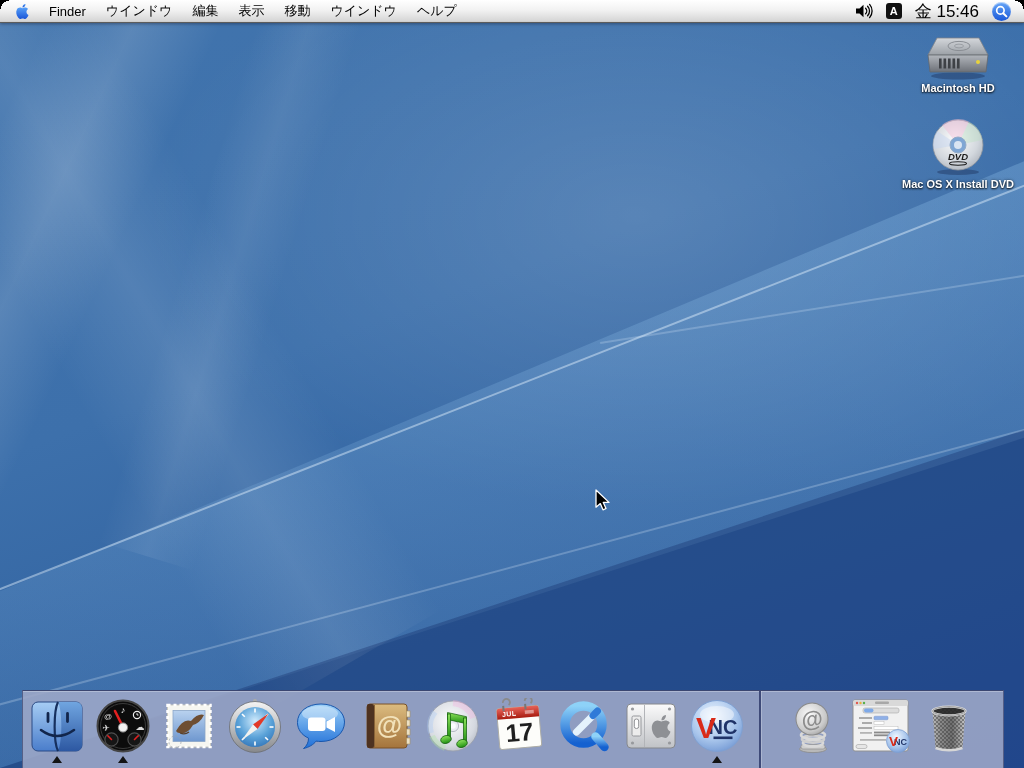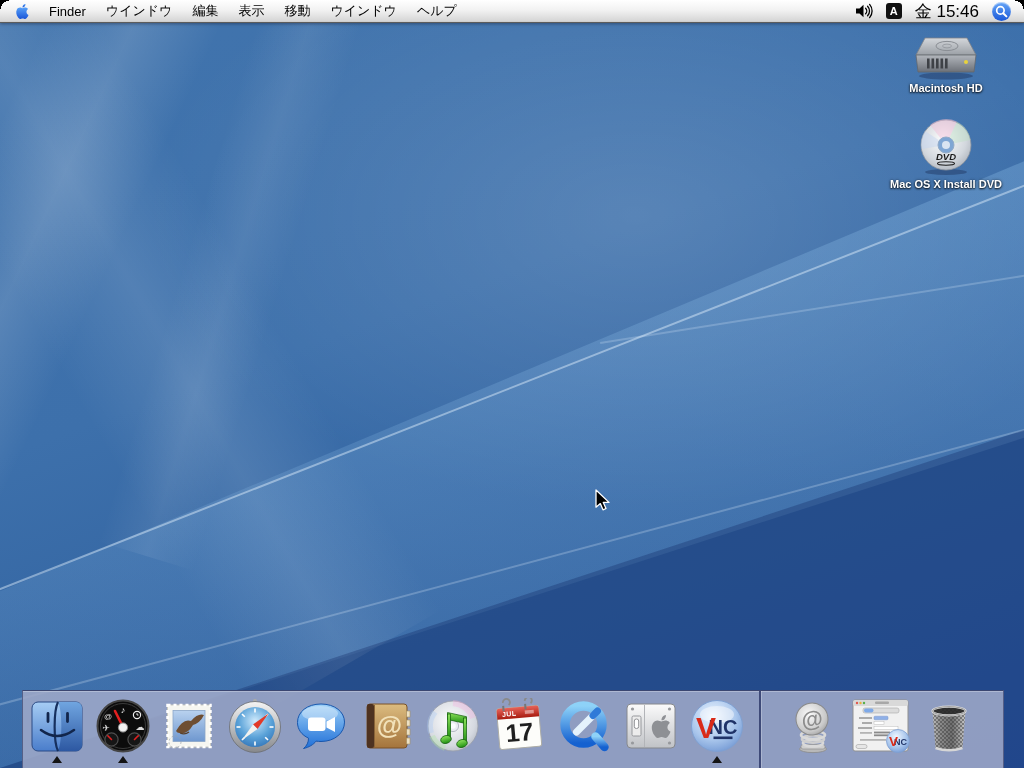--- a/index.html
+++ b/index.html
@@ -43,21 +43,21 @@
   #apple-item{padding:0 9px 0 14px;display:flex;align-items:center;height:100%;}
   #menus-right{margin-left:auto;display:flex;align-items:center;gap:13px;height:100%;padding-right:13px;}
   #clock{font-size:17px;white-space:nowrap;}
   #ime-badge{width:16px;height:16px;background:#111;border-radius:3px;color:#fff;
     font-size:11px;font-weight:bold;display:flex;align-items:center;justify-content:center;}
   #spotlight{width:19px;height:19px;border-radius:50%;
     background:linear-gradient(#66a6f8,#1a58d8);display:flex;align-items:center;justify-content:center;
     box-shadow:inset 0 1px 1px rgba(255,255,255,.6);}
 
   
-  .dicon{position:absolute;display:flex;flex-direction:column;align-items:center;z-index:5;}
+  .dicon{position:absolute;display:flex;flex-direction:column;align-items:center;z-index:5;margin-left:12px;}
   .dicon-label{margin-top:2px;font-size:11px;font-weight:bold;color:#fff;white-space:nowrap;
     text-shadow:0 1px 2px rgba(0,0,0,.9),0 0 3px rgba(0,0,0,.5);}
   #icon-hd{left:886px;top:30px;width:120px;}
   #icon-dvd{left:856px;top:118px;width:180px;}
 
   
   #cursor{position:absolute;left:594px;top:489px;z-index:70;}
 
   
   #dock{position:absolute;left:22px;top:690px;width:982px;height:78px;z-index:40;

